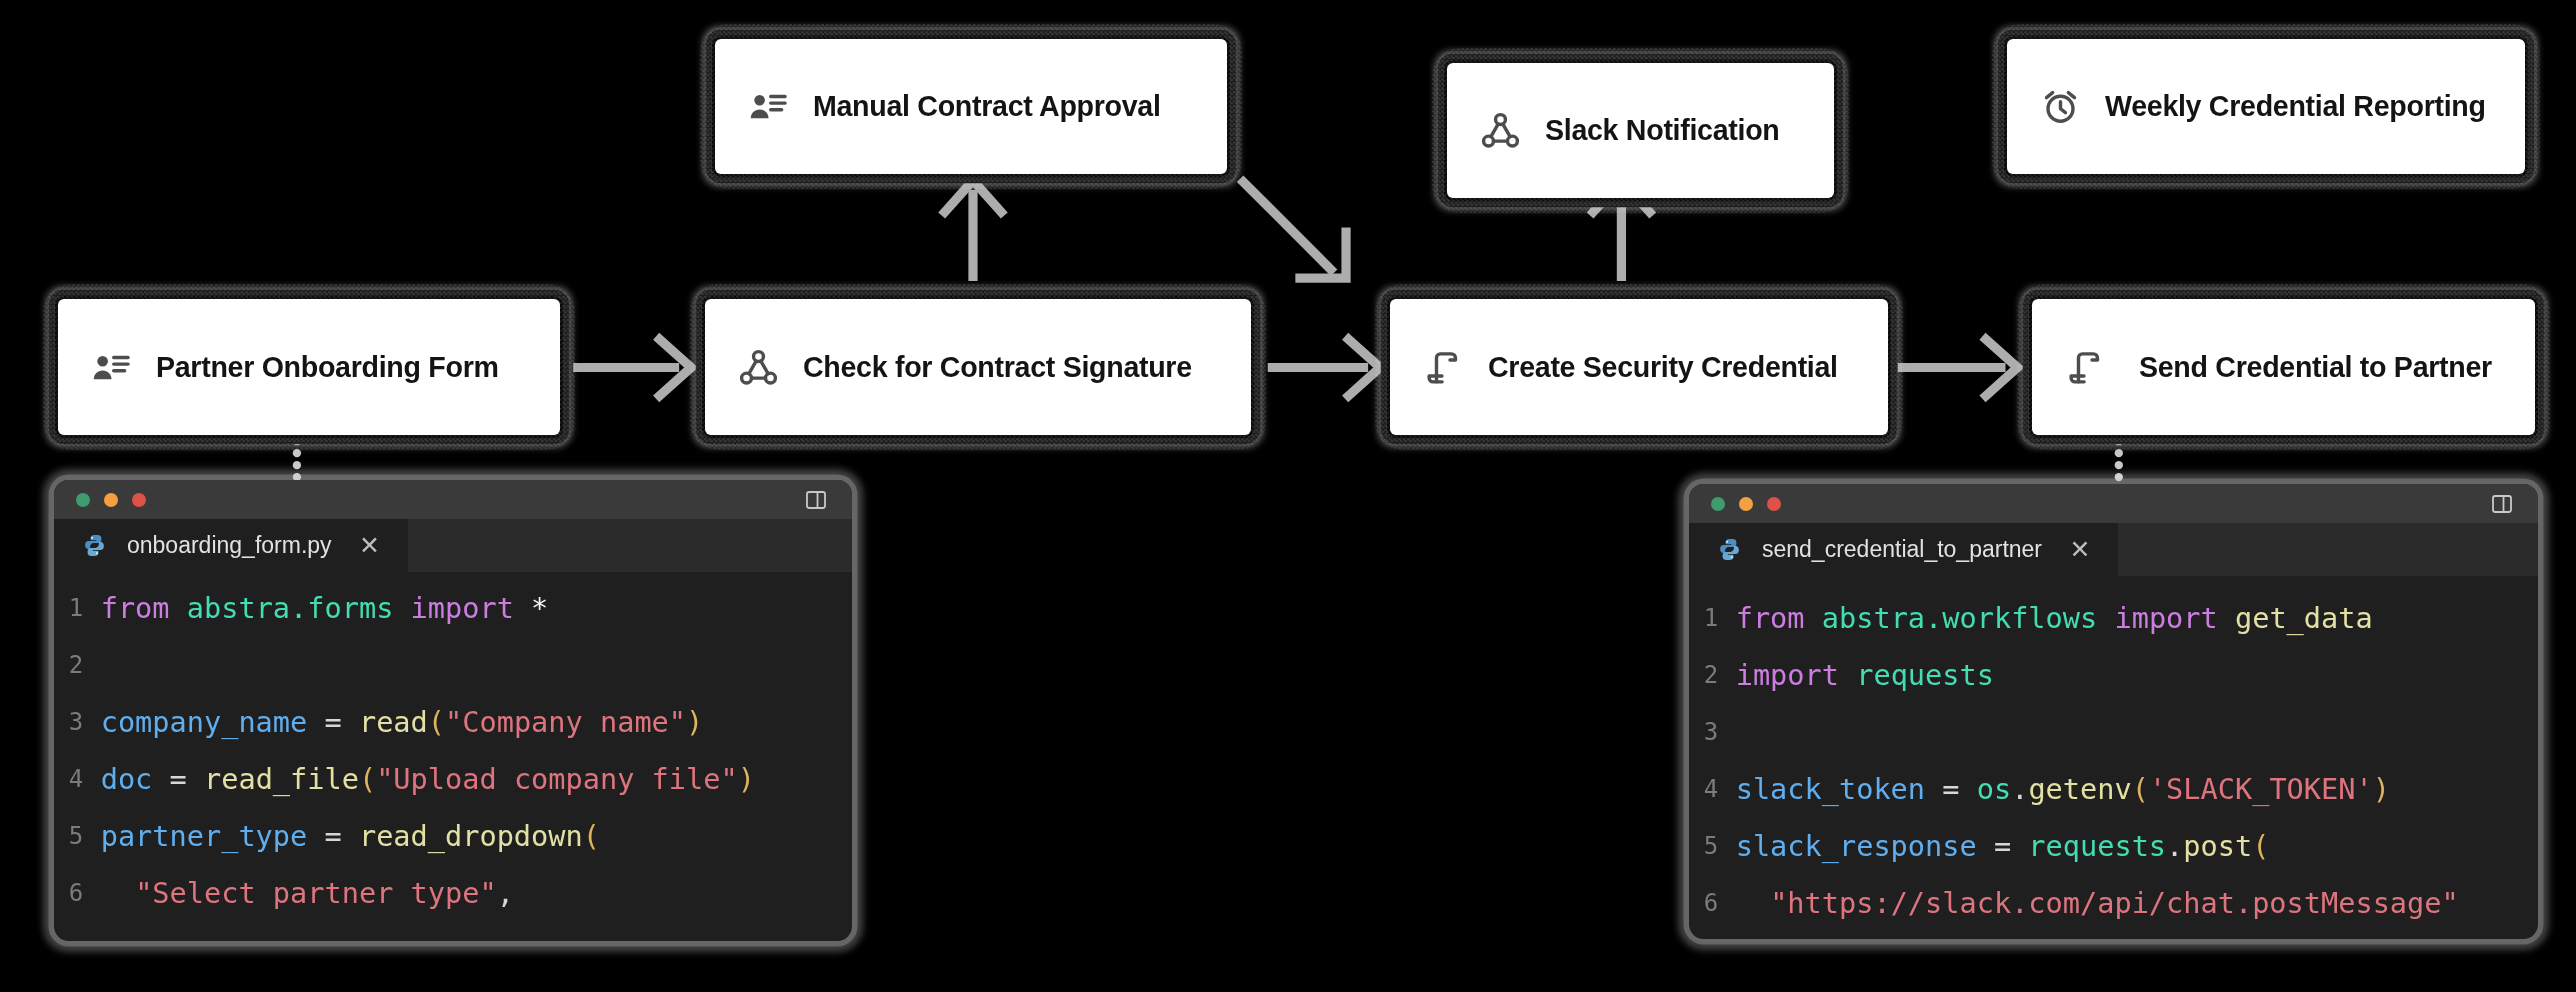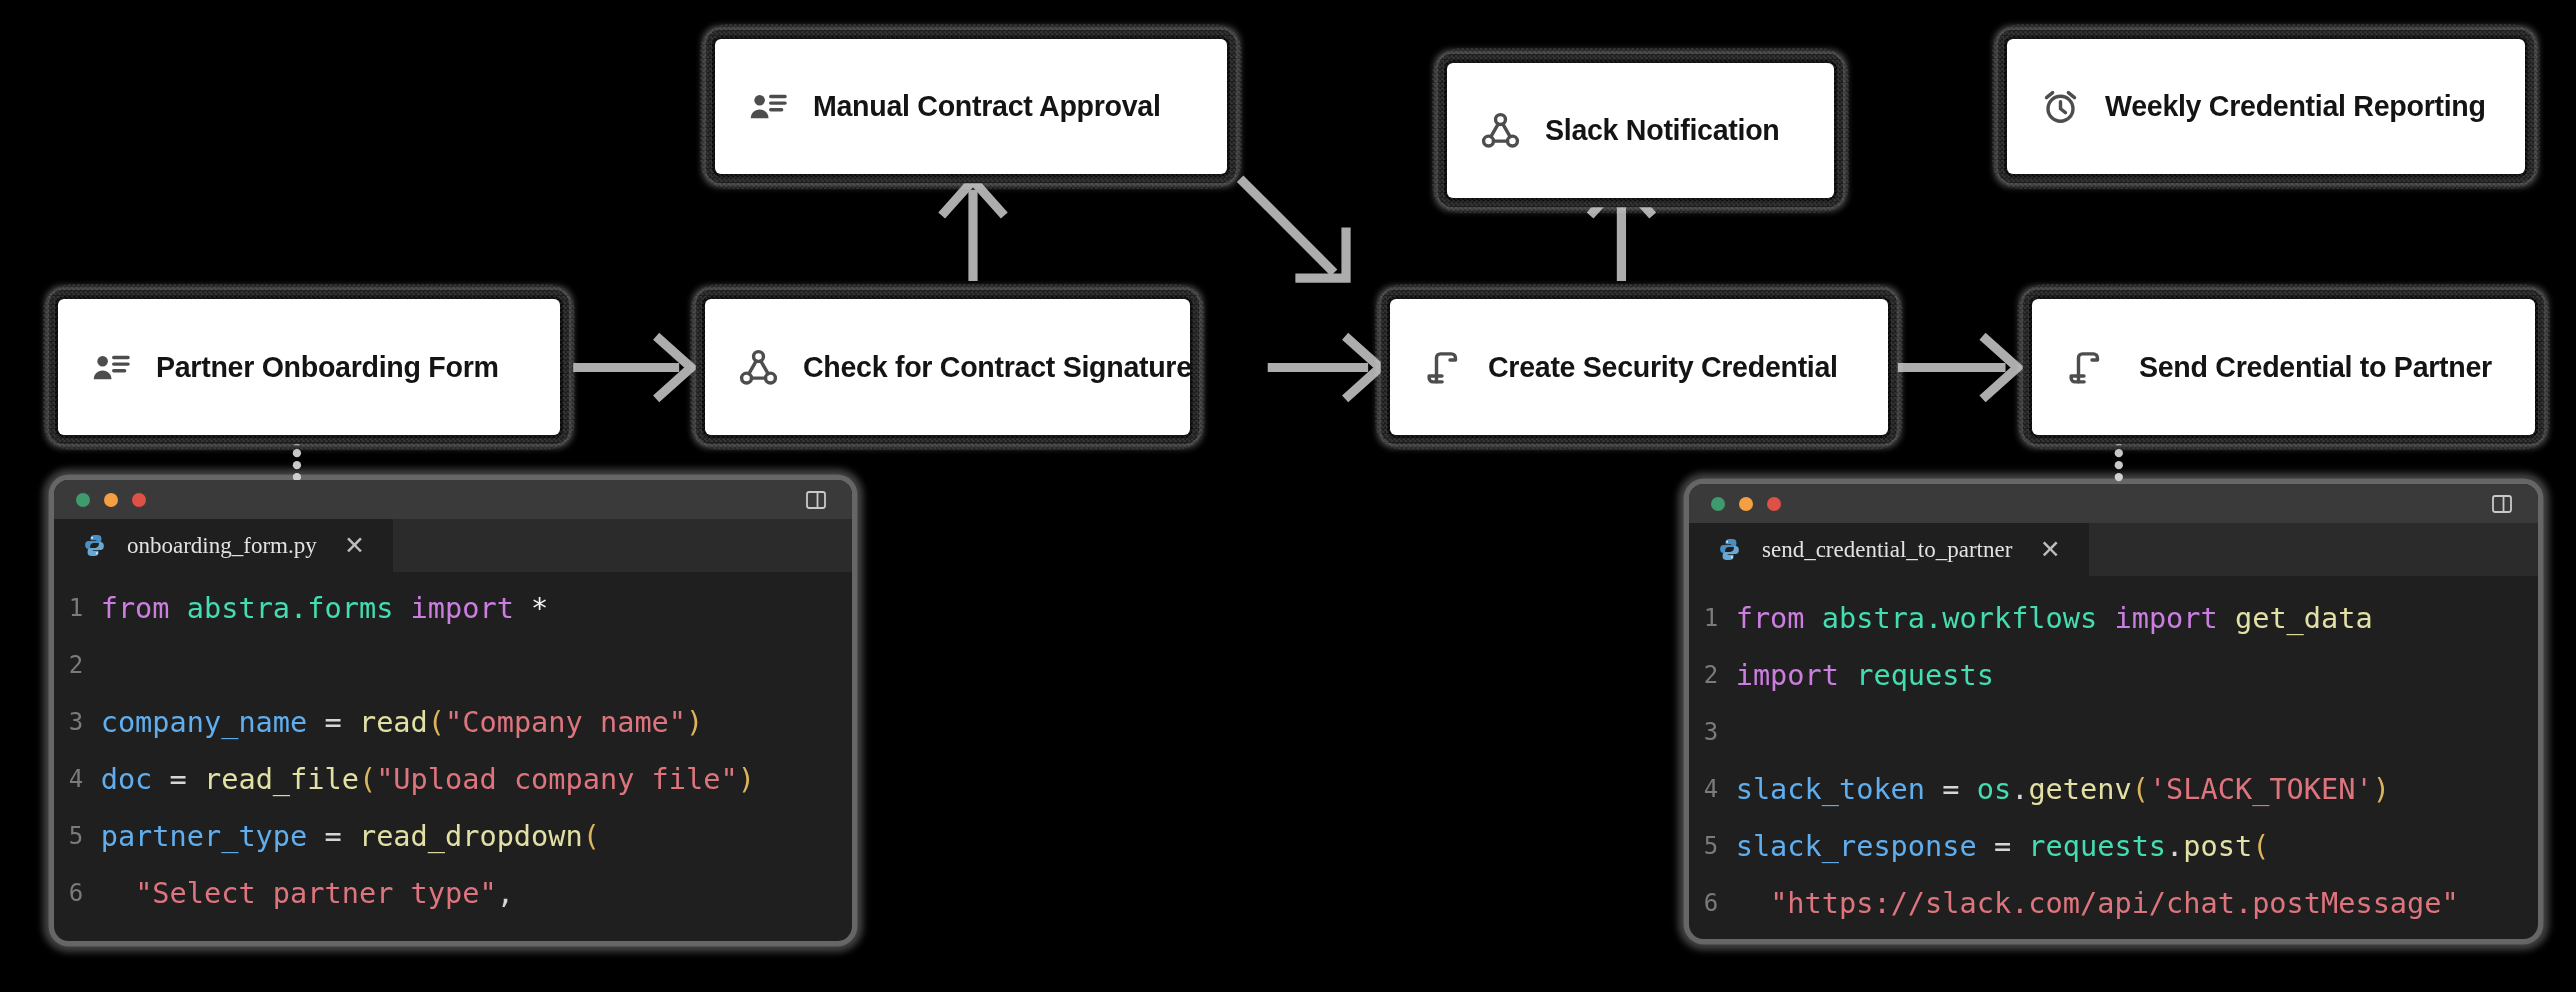--- a/index.html
+++ b/index.html
@@ -22,21 +22,21 @@
   .node .nicon svg{width:41px;height:41px;display:block;}
   .node .label{font-size:28.6px;font-weight:600;color:#141414;letter-spacing:-0.3px;white-space:nowrap;}
 
   
   .window{position:absolute;background:#1f1f1f;border-radius:14.7px;overflow:hidden;z-index:2;
         box-shadow:0 0 0 5.5px rgba(190,190,190,.30),0 0 7.4px 11px rgba(255,255,255,.26);}
   .titlebar{height:39px;background:#3a3a3a;display:flex;align-items:center;padding:0 22px;}
   .lights{display:flex;gap:14px;}
   .light{width:14px;height:14px;border-radius:50%;}
   .layout-icon{margin-left:auto;display:flex;}
-  .tabrow{height:53px;background:#2b2b2b;display:flex;align-items:stretch;font-family:Liberation Serif, serif;}
+  .tabrow{height:53px;background:#2b2b2b;display:flex;align-items:stretch;}
   .tab{display:flex;align-items:center;background:#1f1f1f;padding:0 28px;gap:20px;}
   .tab .picon svg{width:25px;height:25px;display:block;}
   .tab-label{font-size:23px;color:#e2e2e2;white-space:nowrap;}
   .tab-close{font-size:25px;color:#bdbdbd;margin-left:7.4px;font-weight:300;}
   .code{font-family:"DejaVu Sans Mono","Liberation Mono",monospace;font-size:28.6px;padding:7.4px 0 0 14.7px;}
   .code.pad-lg{padding-top:13px;}
   .code-line{height:57px;display:flex;align-items:center;white-space:pre;}
   .ln{width:26px;flex:none;font-size:24px;color:var(--c-ln,#7b7b7b);}
   .code-text{margin-left:6px;}
   .tok-kw{color:var(--c-kw);} .tok-mod{color:var(--c-mod);} .tok-fn{color:var(--c-fn);}
@@ -125,21 +125,21 @@
       <div class="node" style="left: 58px; top: 299px; width: 502px; height: 136px;">
         <span class="nicon">
           <svg viewBox="0 0 24 24">
             <circle cx="6.8" cy="8.3" r="3.1" fill="currentColor"></circle>
             <path d="M1.6 18.9c0-3 2.3-5.2 5.2-5.2s5.2 2.2 5.2 5.2z" fill="currentColor"></path>
             <path d="M13.3 6.1h8.4M13.3 10h8.4M13.3 13.9h6.4" fill="none" stroke="currentColor" stroke-width="2" stroke-linecap="round" stroke-linejoin="round"></path>
           </svg>
         </span>
         <span class="label">Partner Onboarding Form</span>
       </div>
-      <div class="node" style="left: 705px; top: 299px; width: 485px; height: 136px; align-items: center;">
+      <div class="node" style="left: 705px; top: 299px; width: 546px; height: 136px; align-items: center;">
         <span class="nicon">
           <svg viewBox="0 0 24 24">
             <circle cx="12" cy="5.6" r="2.9" fill="none" stroke="currentColor" stroke-width="2" stroke-linecap="round" stroke-linejoin="round"></circle>
             <circle cx="5" cy="18.2" r="2.9" fill="none" stroke="currentColor" stroke-width="2" stroke-linecap="round" stroke-linejoin="round"></circle>
             <circle cx="19" cy="18.2" r="2.9" fill="none" stroke="currentColor" stroke-width="2" stroke-linecap="round" stroke-linejoin="round"></circle>
             <path d="M10.6 8.3 6.4 15.6M13.4 8.3l4.2 7.3M7.9 18.2h8.2" fill="none" stroke="currentColor" stroke-width="2" stroke-linecap="round" stroke-linejoin="round"></path>
           </svg>
         </span>
         <span class="label">Check for Contract Signature</span>
       </div>

